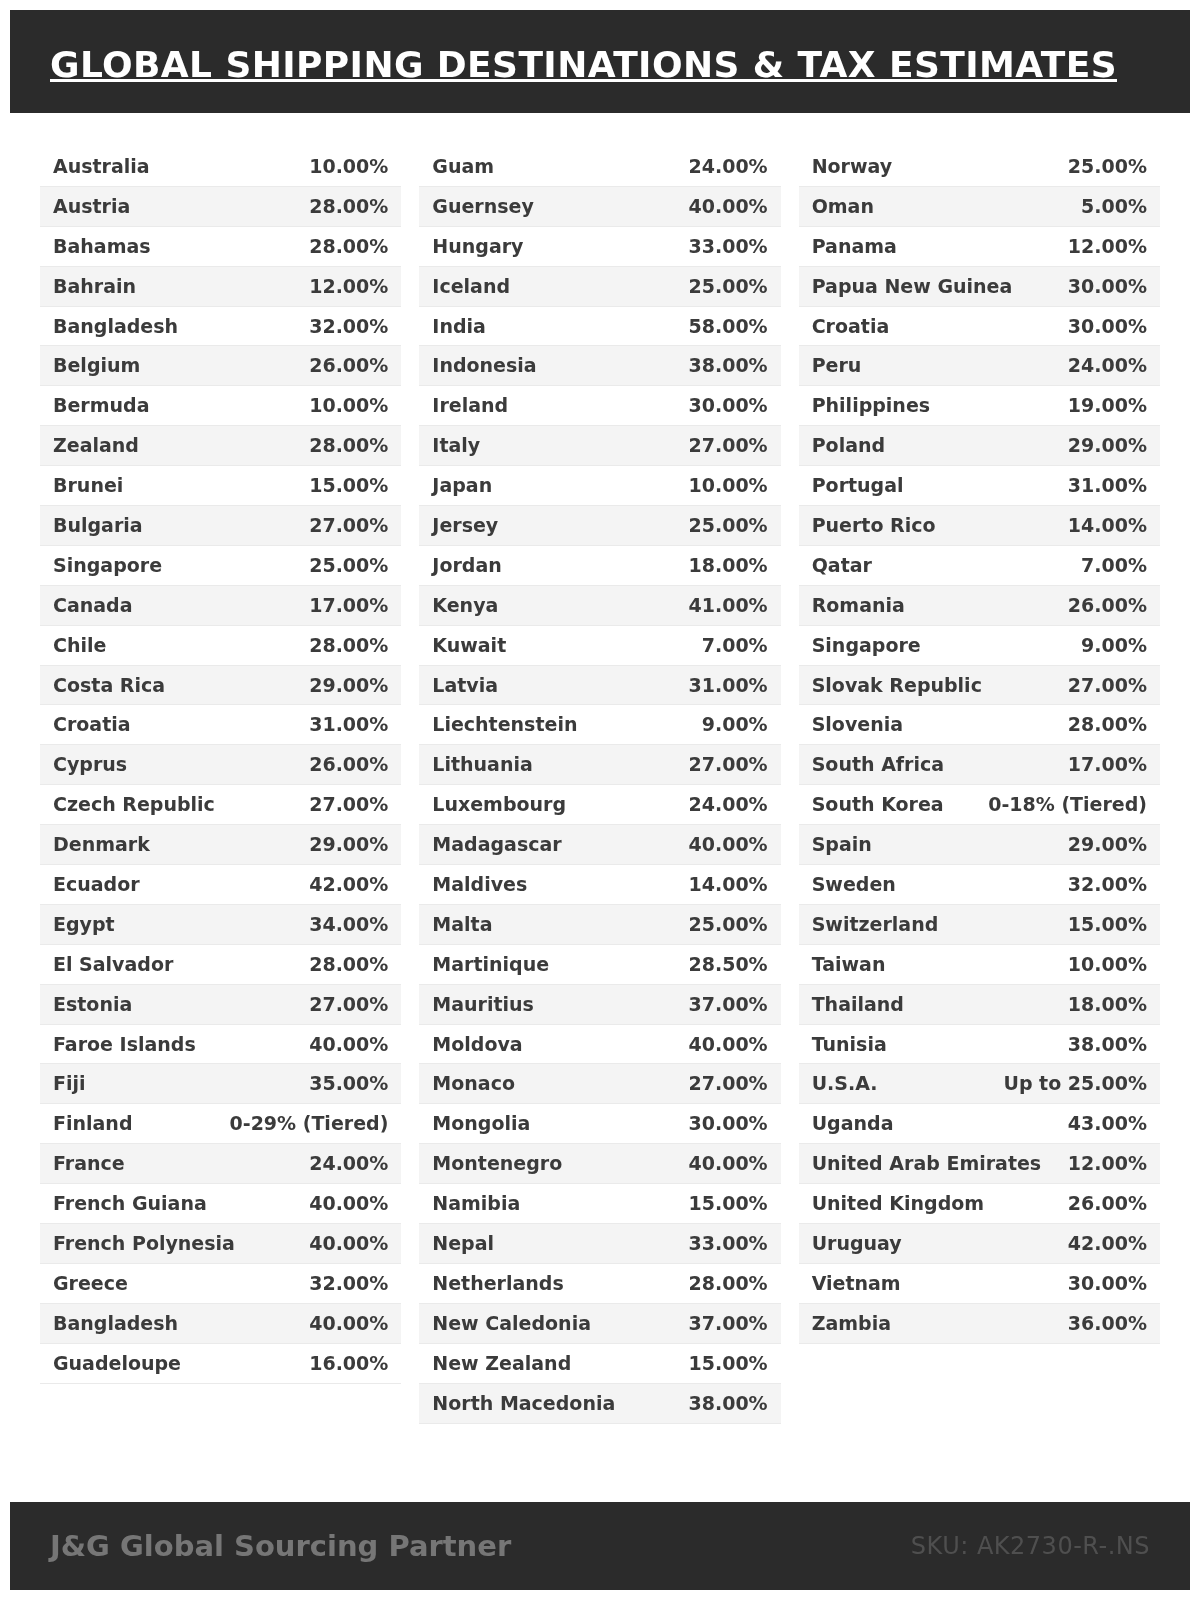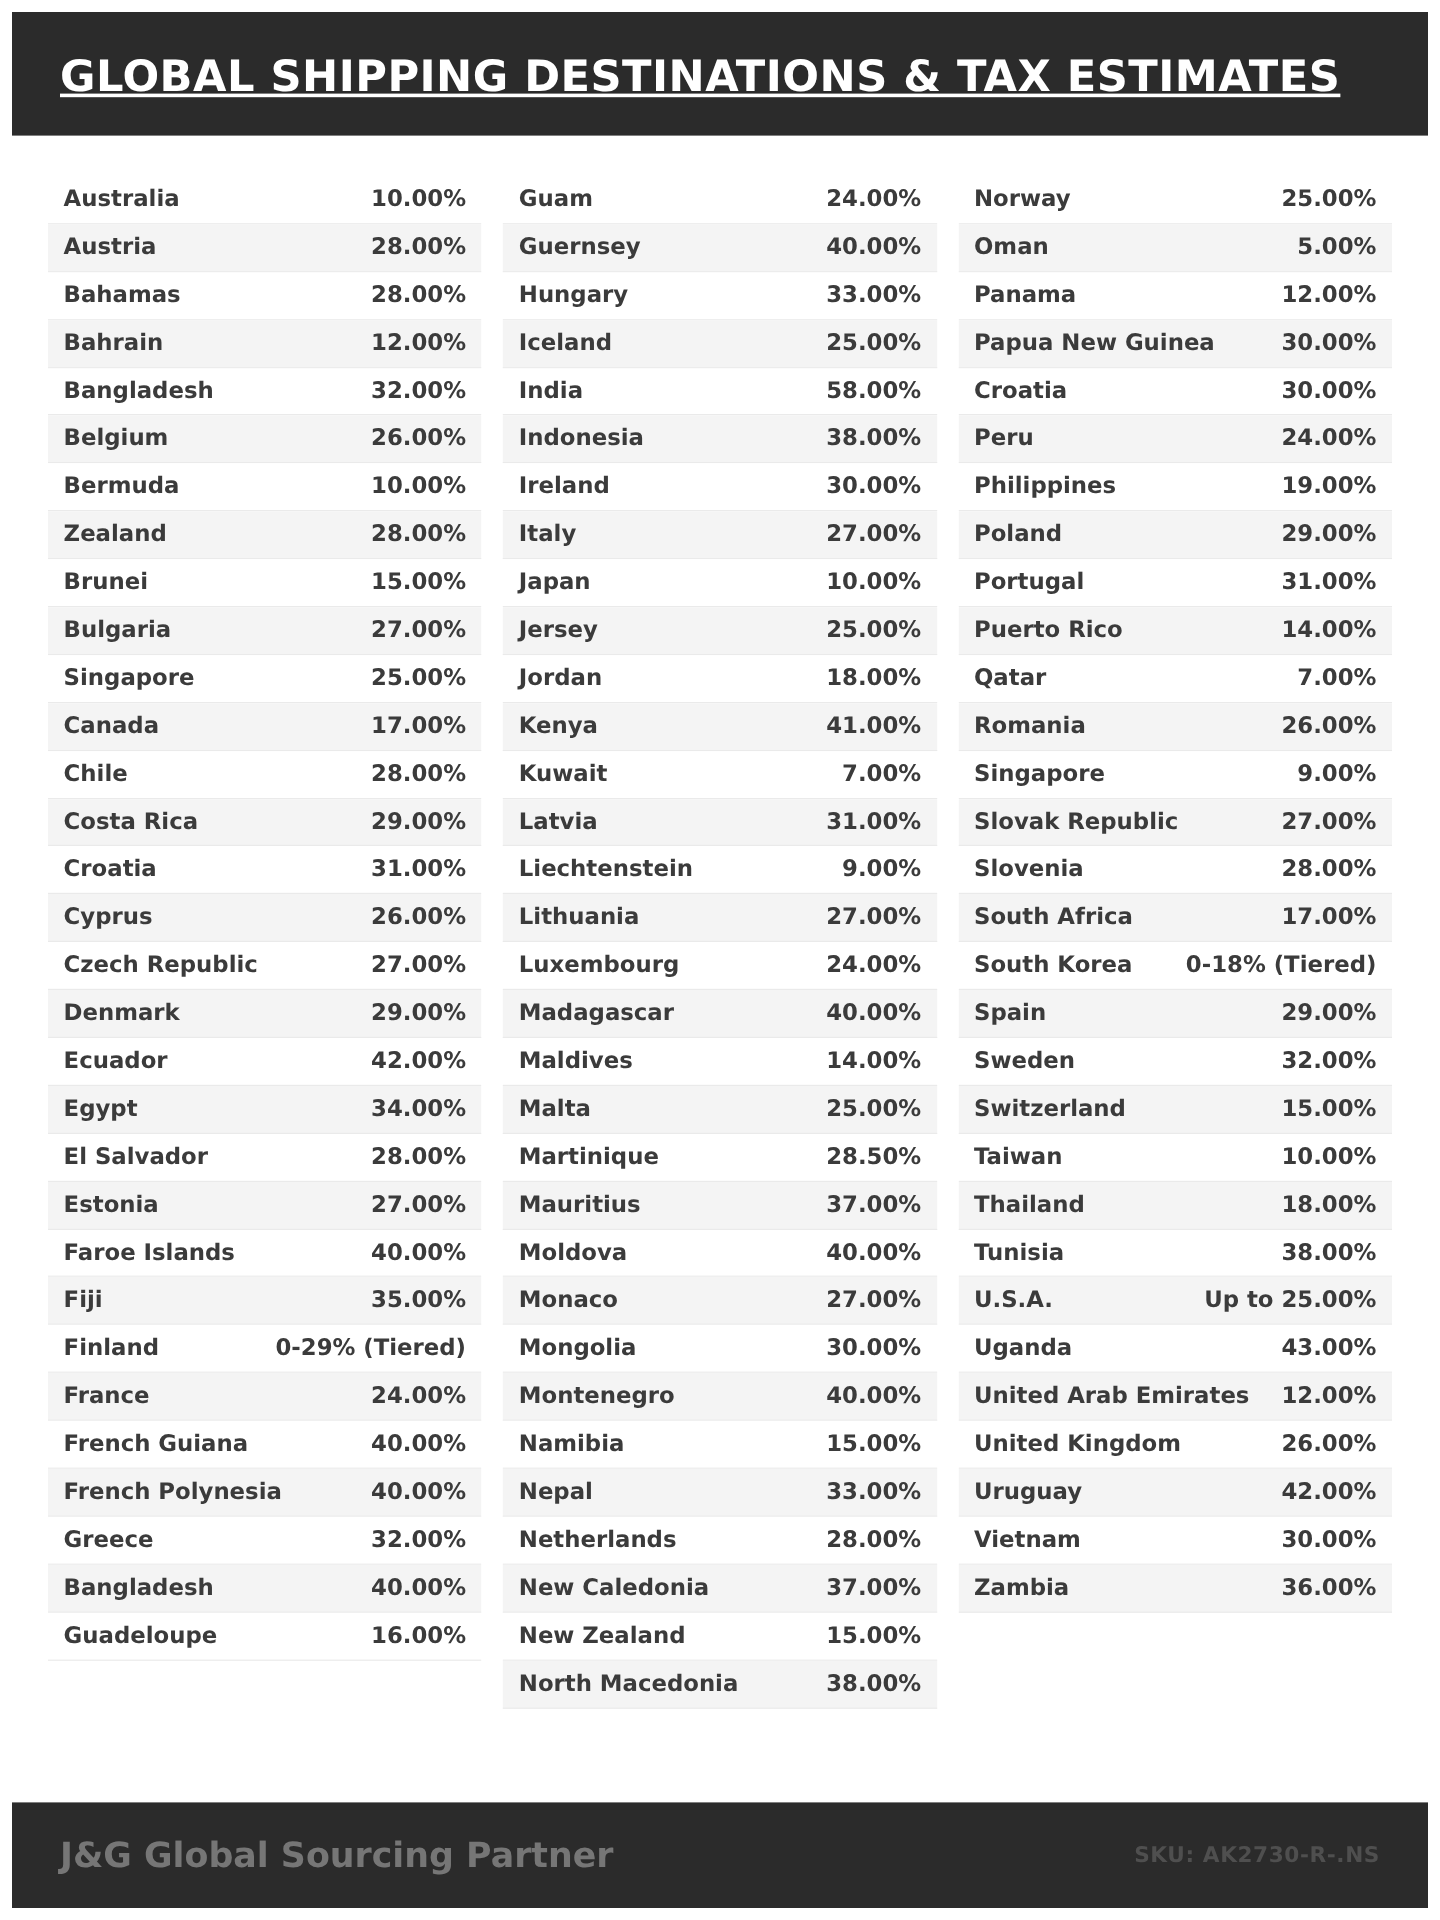--- a/index.html
+++ b/index.html
@@ -71,22 +71,22 @@
     justify-content: space-between;
     padding: 0 40px;
   }
   .brand {
     color: #767676;
     font-size: 29px;
     font-weight: bold;
   }
   .sku {
     color: #4f4f4f;
-    font-size: 18px;
-    font-weight: bold;
+    font-size: 24px;
+    font-weight: normal;
     letter-spacing: 0.5px;
     margin-left: 44px;
   }
 </style>
 </head>
 <body>
 
 <div class="page">
   <header class="header">
     <h1>GLOBAL SHIPPING DESTINATIONS &amp; TAX ESTIMATES</h1>

